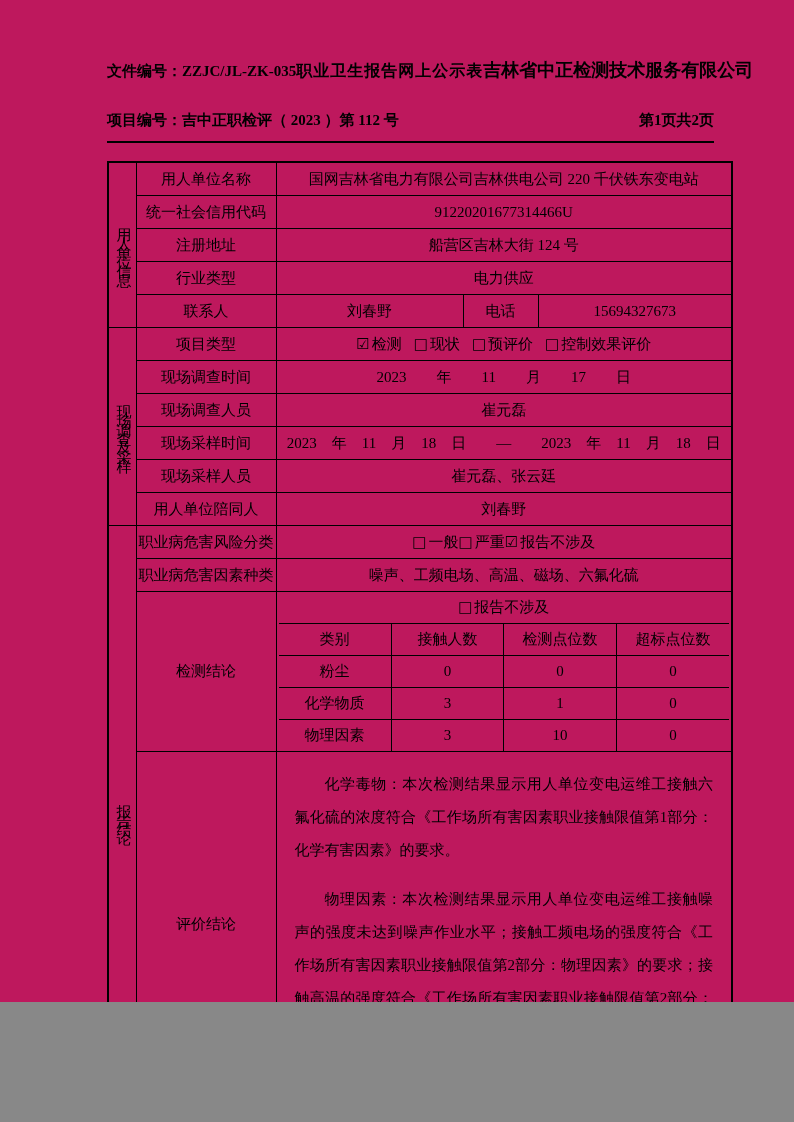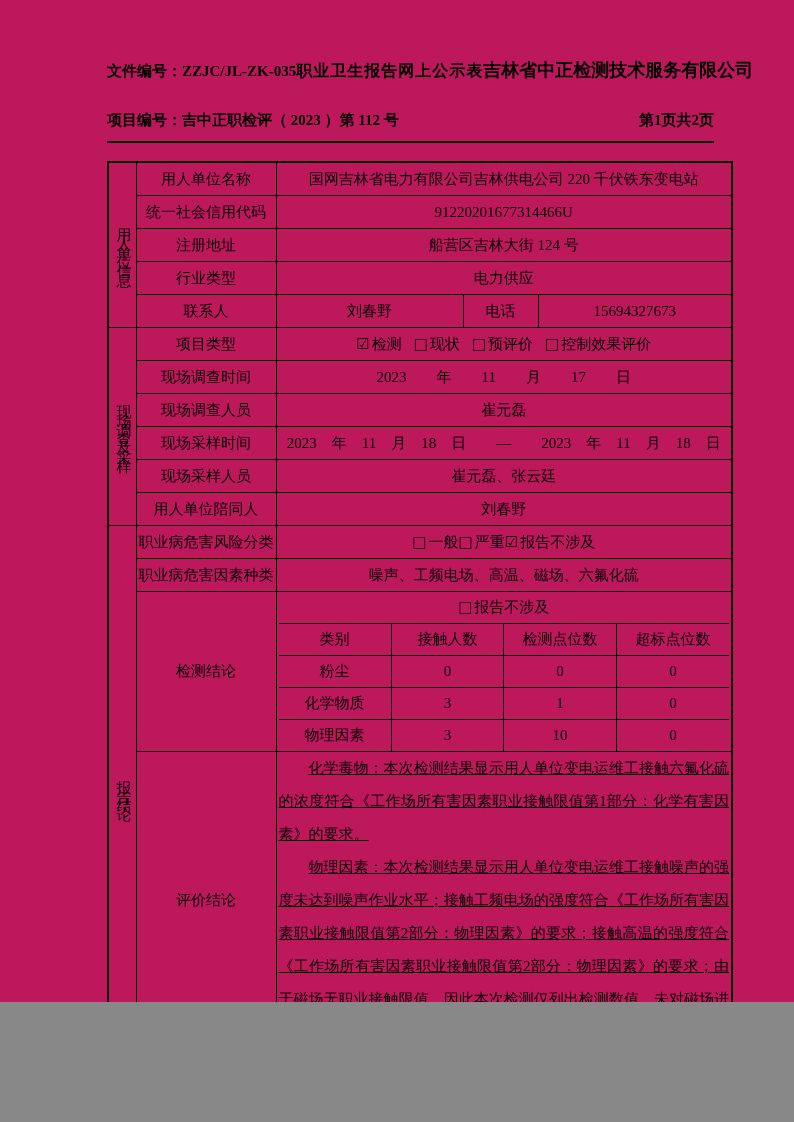--- a/index.html
+++ b/index.html
@@ -43,22 +43,22 @@
   table.sub { border-collapse:collapse; table-layout:fixed; width:100%; font-size:15px; }
   table.sub td { border:1px solid #000; text-align:center; vertical-align:middle; height:31px; padding:0 2px; }
   table.sub tr:first-child td { border-top:none; }
   table.sub tr:last-child td  { border-bottom:none; }
   table.sub td:first-child    { border-left:none; }
   table.sub td:last-child     { border-right:none; }
 
   
   td.eval-cell { height:264px; vertical-align:top; padding:5px 3px; }
   .eval-cell p {
-    margin:0; text-indent:2em; line-height:33px; font-size:15px;
-    text-align:justify; text-justify:inter-ideograph;text-decoration:underline;
+    margin:16px; text-indent:2em; line-height:33px; font-size:15px;
+    text-align:justify; text-justify:inter-ideograph;
   }
 </style>
 </head>
 <body>
 
 <div class="page">
   <div class="content">
 
     <div class="hdr-row1">
       <span class="hdr-left">文件编号：ZZJC/JL-ZK-035</span>

